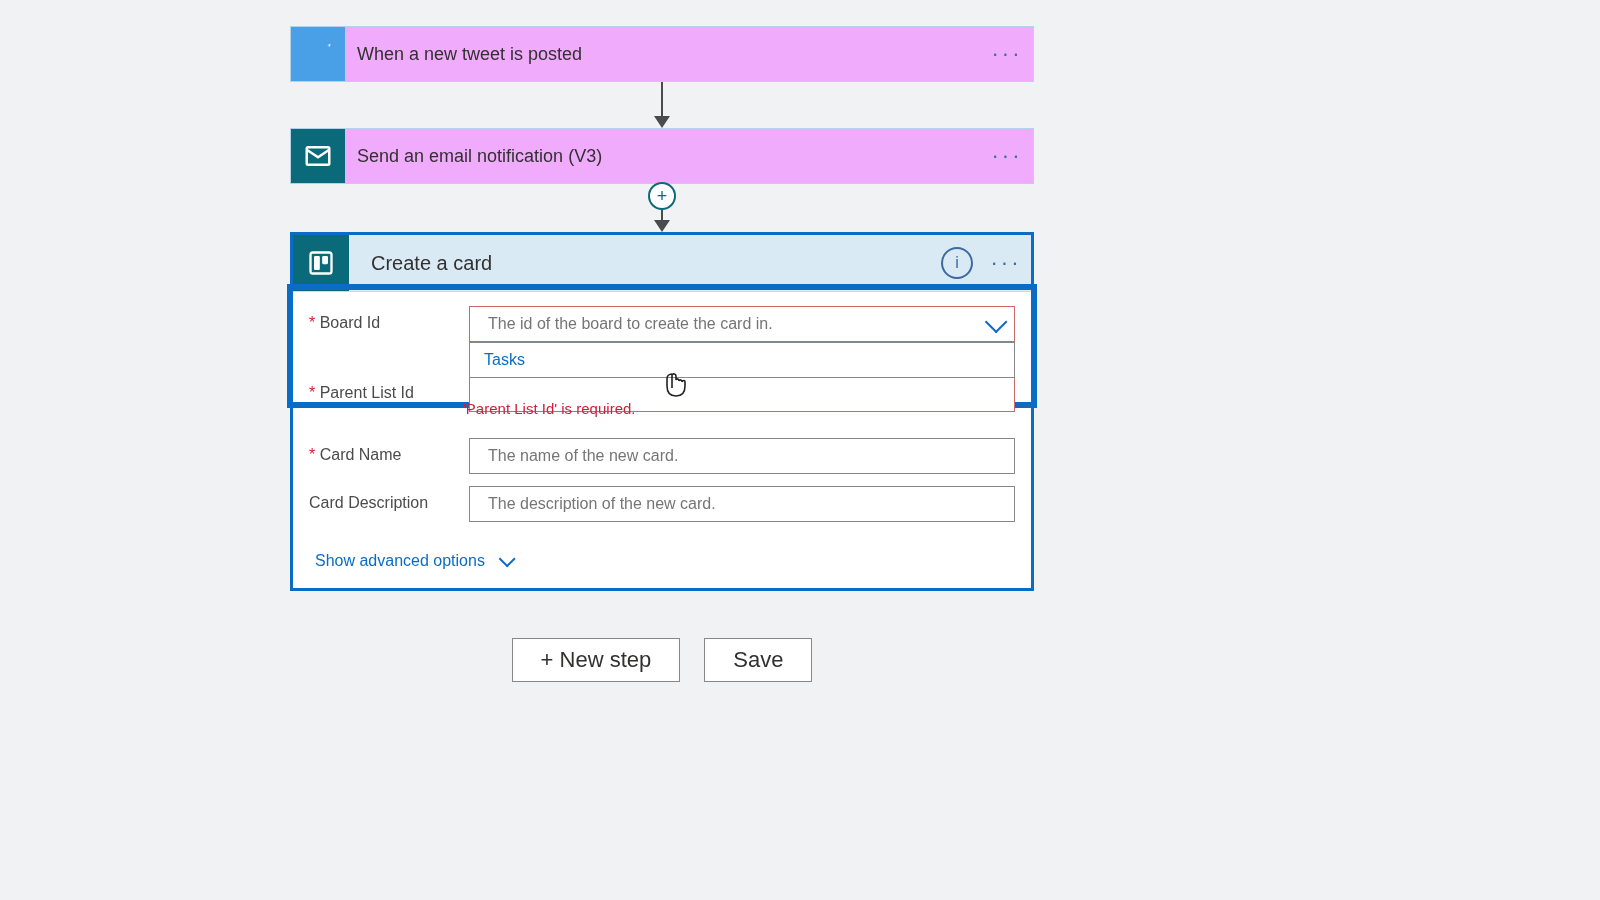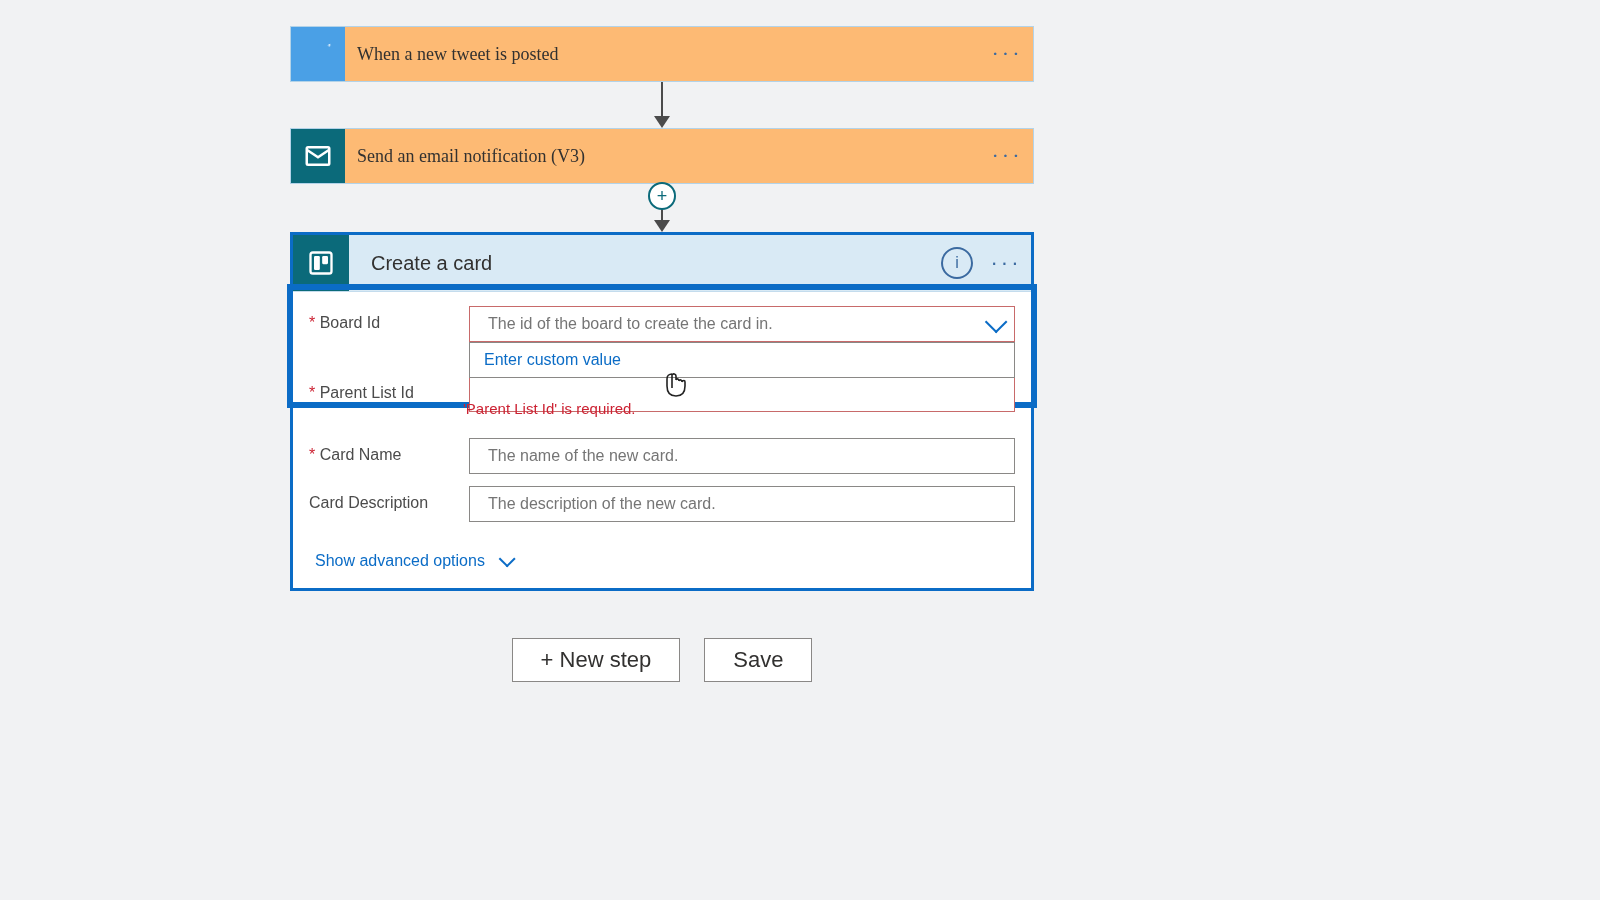--- a/index.html
+++ b/index.html
@@ -1,19 +1,19 @@
 <!DOCTYPE html>
 <html><head>
 <meta charset="utf-8">
 <style>
   html,body{margin:0;padding:0;width:1600px;height:900px;background:#f1f2f3;font-family:"Segoe UI",Arial,sans-serif;color:#323130;}
   .canvas{position:relative;width:1600px;height:900px;}
   .flow{position:absolute;left:290px;top:26px;width:744px;}
   
-  .step{display:flex;align-items:center;height:54px;border:1px solid #b3d3e8;background:#fdba74;margin:0;font-family:Liberation Serif, serif;}
+  .step{display:flex;align-items:center;height:54px;border:1px solid #b3d3e8;background:#f0abfc;margin:0;}
   .step .icon-box{width:54px;height:54px;display:flex;align-items:center;justify-content:center;}
   .step .title{flex:1;font-size:18px;padding-left:12px;color:#323130;}
   .step .more{width:40px;height:40px;display:flex;align-items:center;justify-content:center;color:#3b6aa0;font-size:22px;letter-spacing:3px;cursor:pointer;margin-right:6px;}
   
   .twitter-box{background:#4aa0e6;}
   .mail-box{background:#0b6a7a;}
   .trello-box{background:#0b6a7a;}
   
   .connector{position:relative;display:flex;flex-direction:column;align-items:center;height:46px;}
   .connector .line{width:2px;flex:1;background:#4b4b4b;}
@@ -121,21 +121,21 @@
             <span>Board Id</span>
           </div>
           <div class="field-input boardid-input placeholder">
             <span>The id of the board to create the card in.</span>
             <div class="dropdown-btn">
                 <div class="chev-down"></div>
               </div>
           </div>
 
           <div class="dropdown-list">
-            <div class="opt">Enter custom value</div>
+            <div class="opt">Tasks</div>
           </div>
         </div>
 
         
         <div class="field-row" style="margin-top:34px;">
           <div class="field-label">
             <span class="req">*</span>
             <span>Parent List Id</span>
           </div>
           <div class="field-input parentlist-input"></div>

